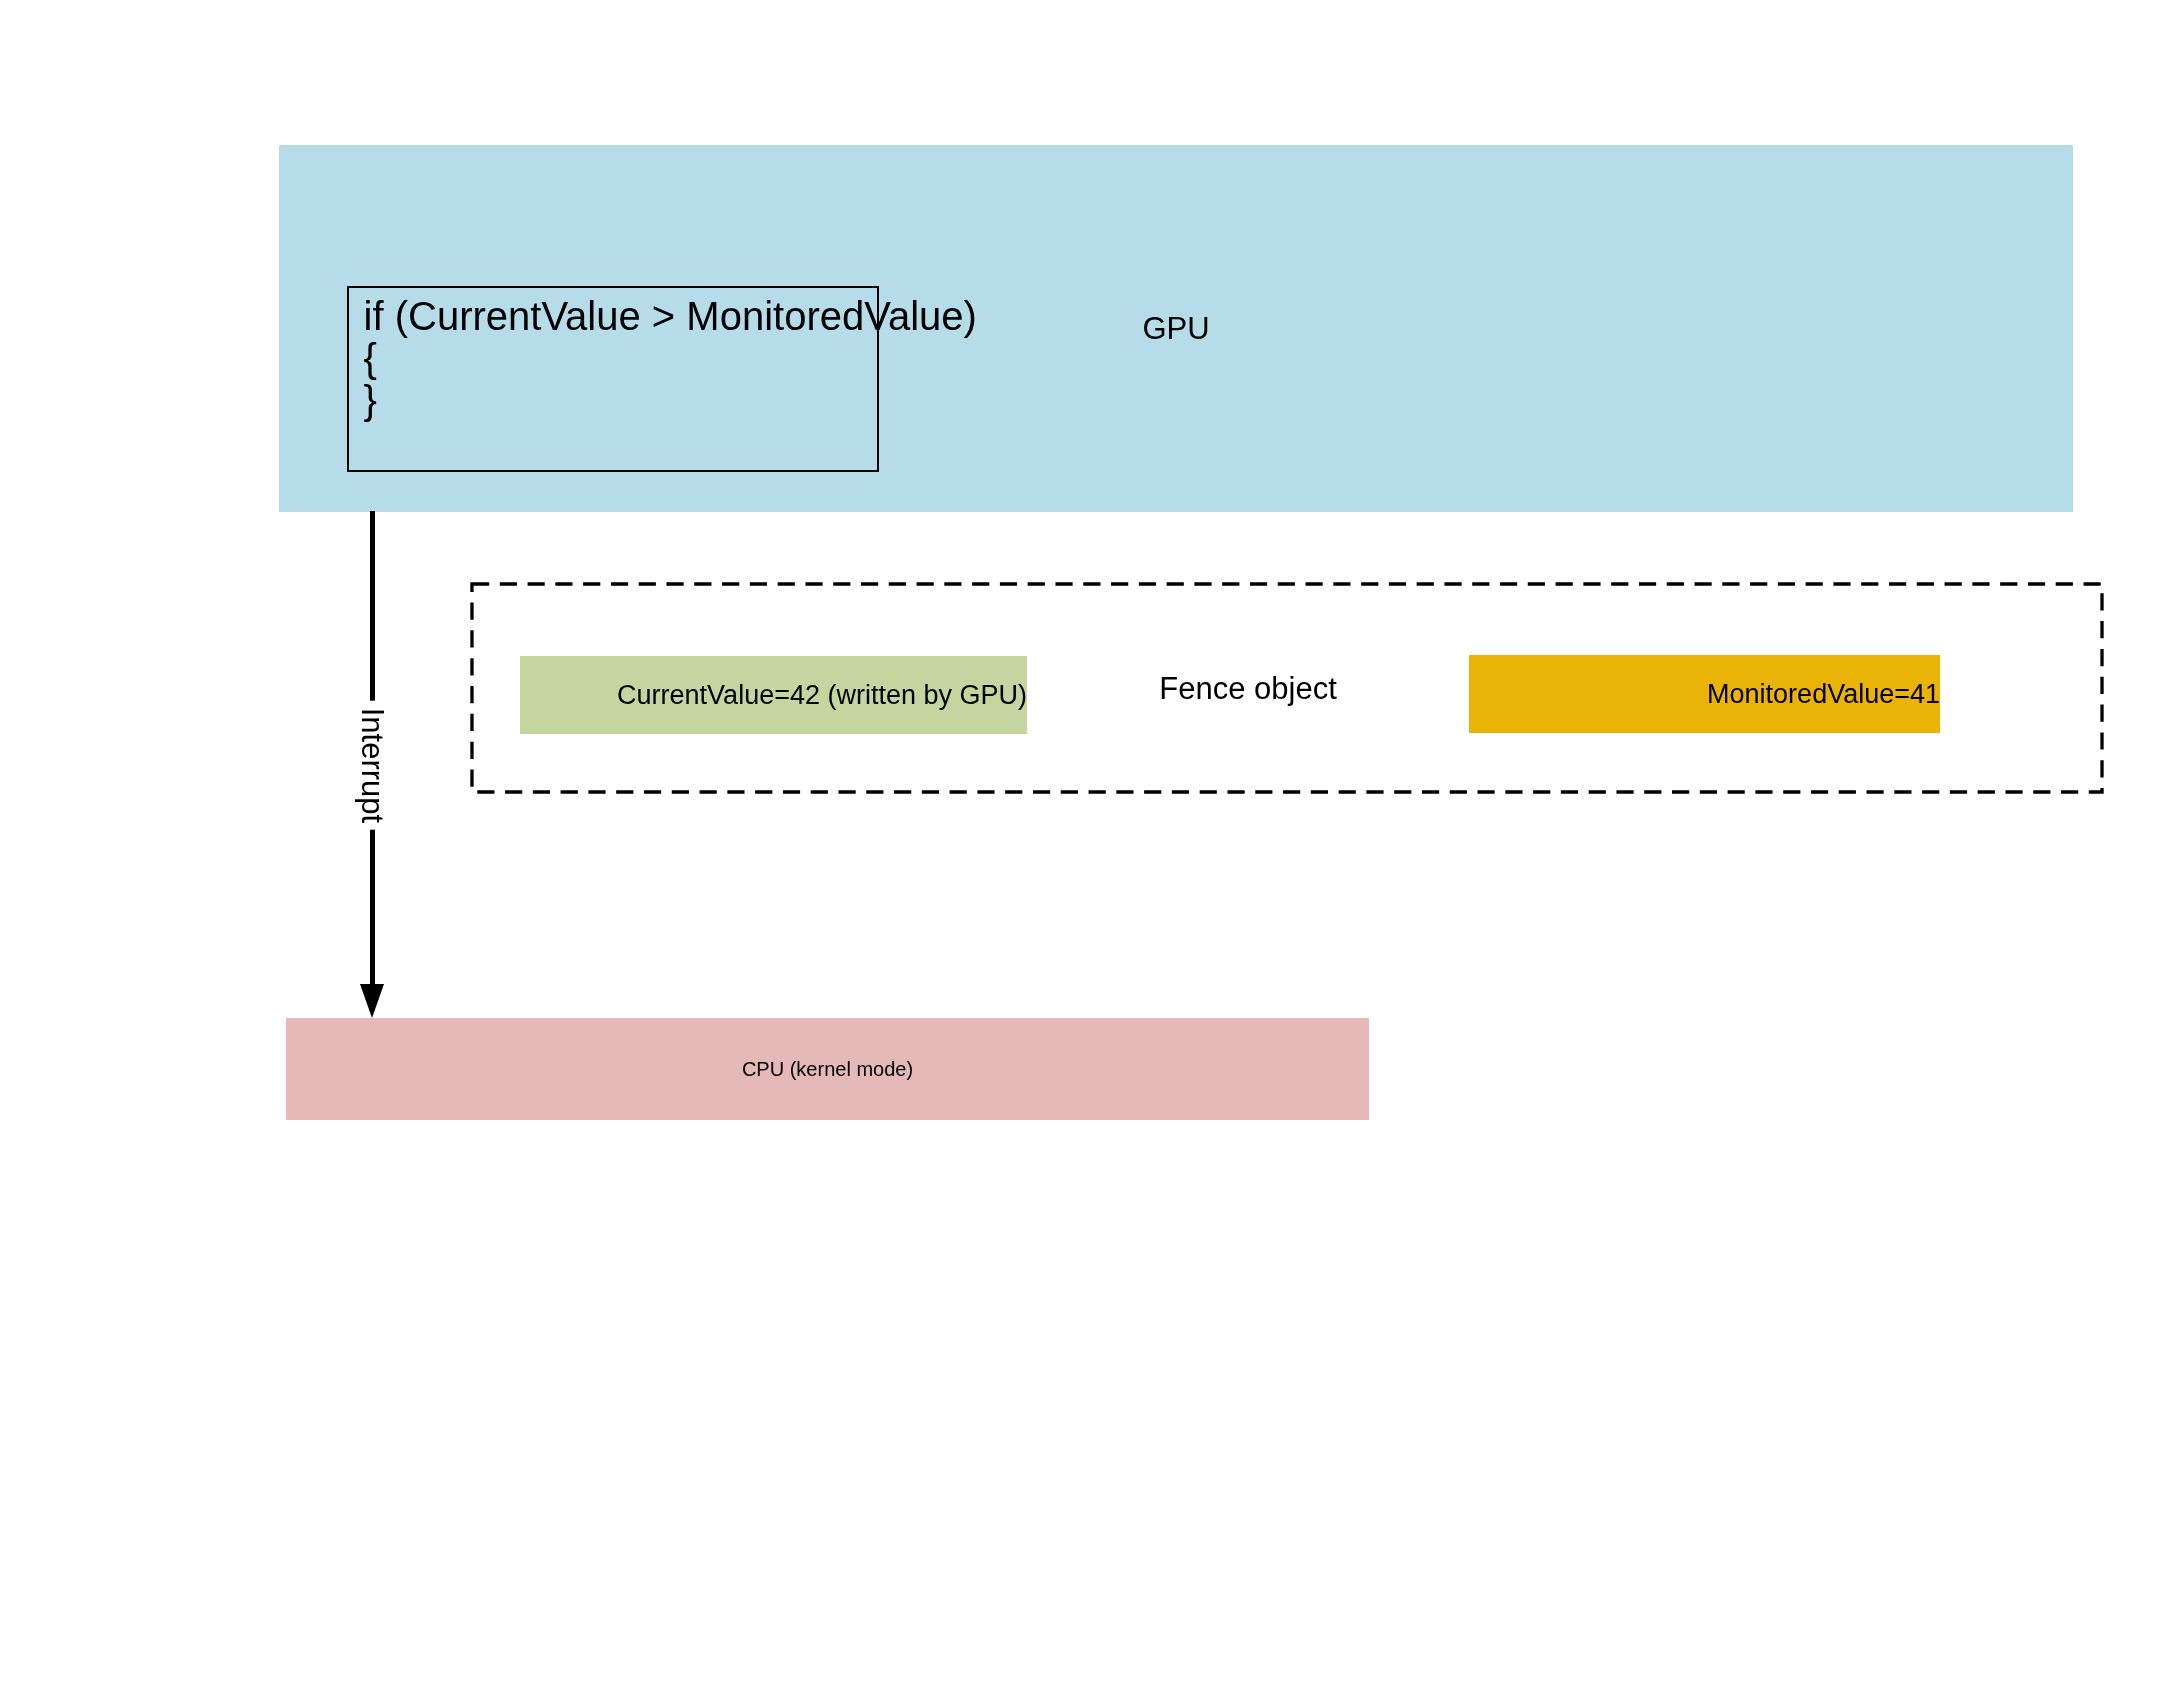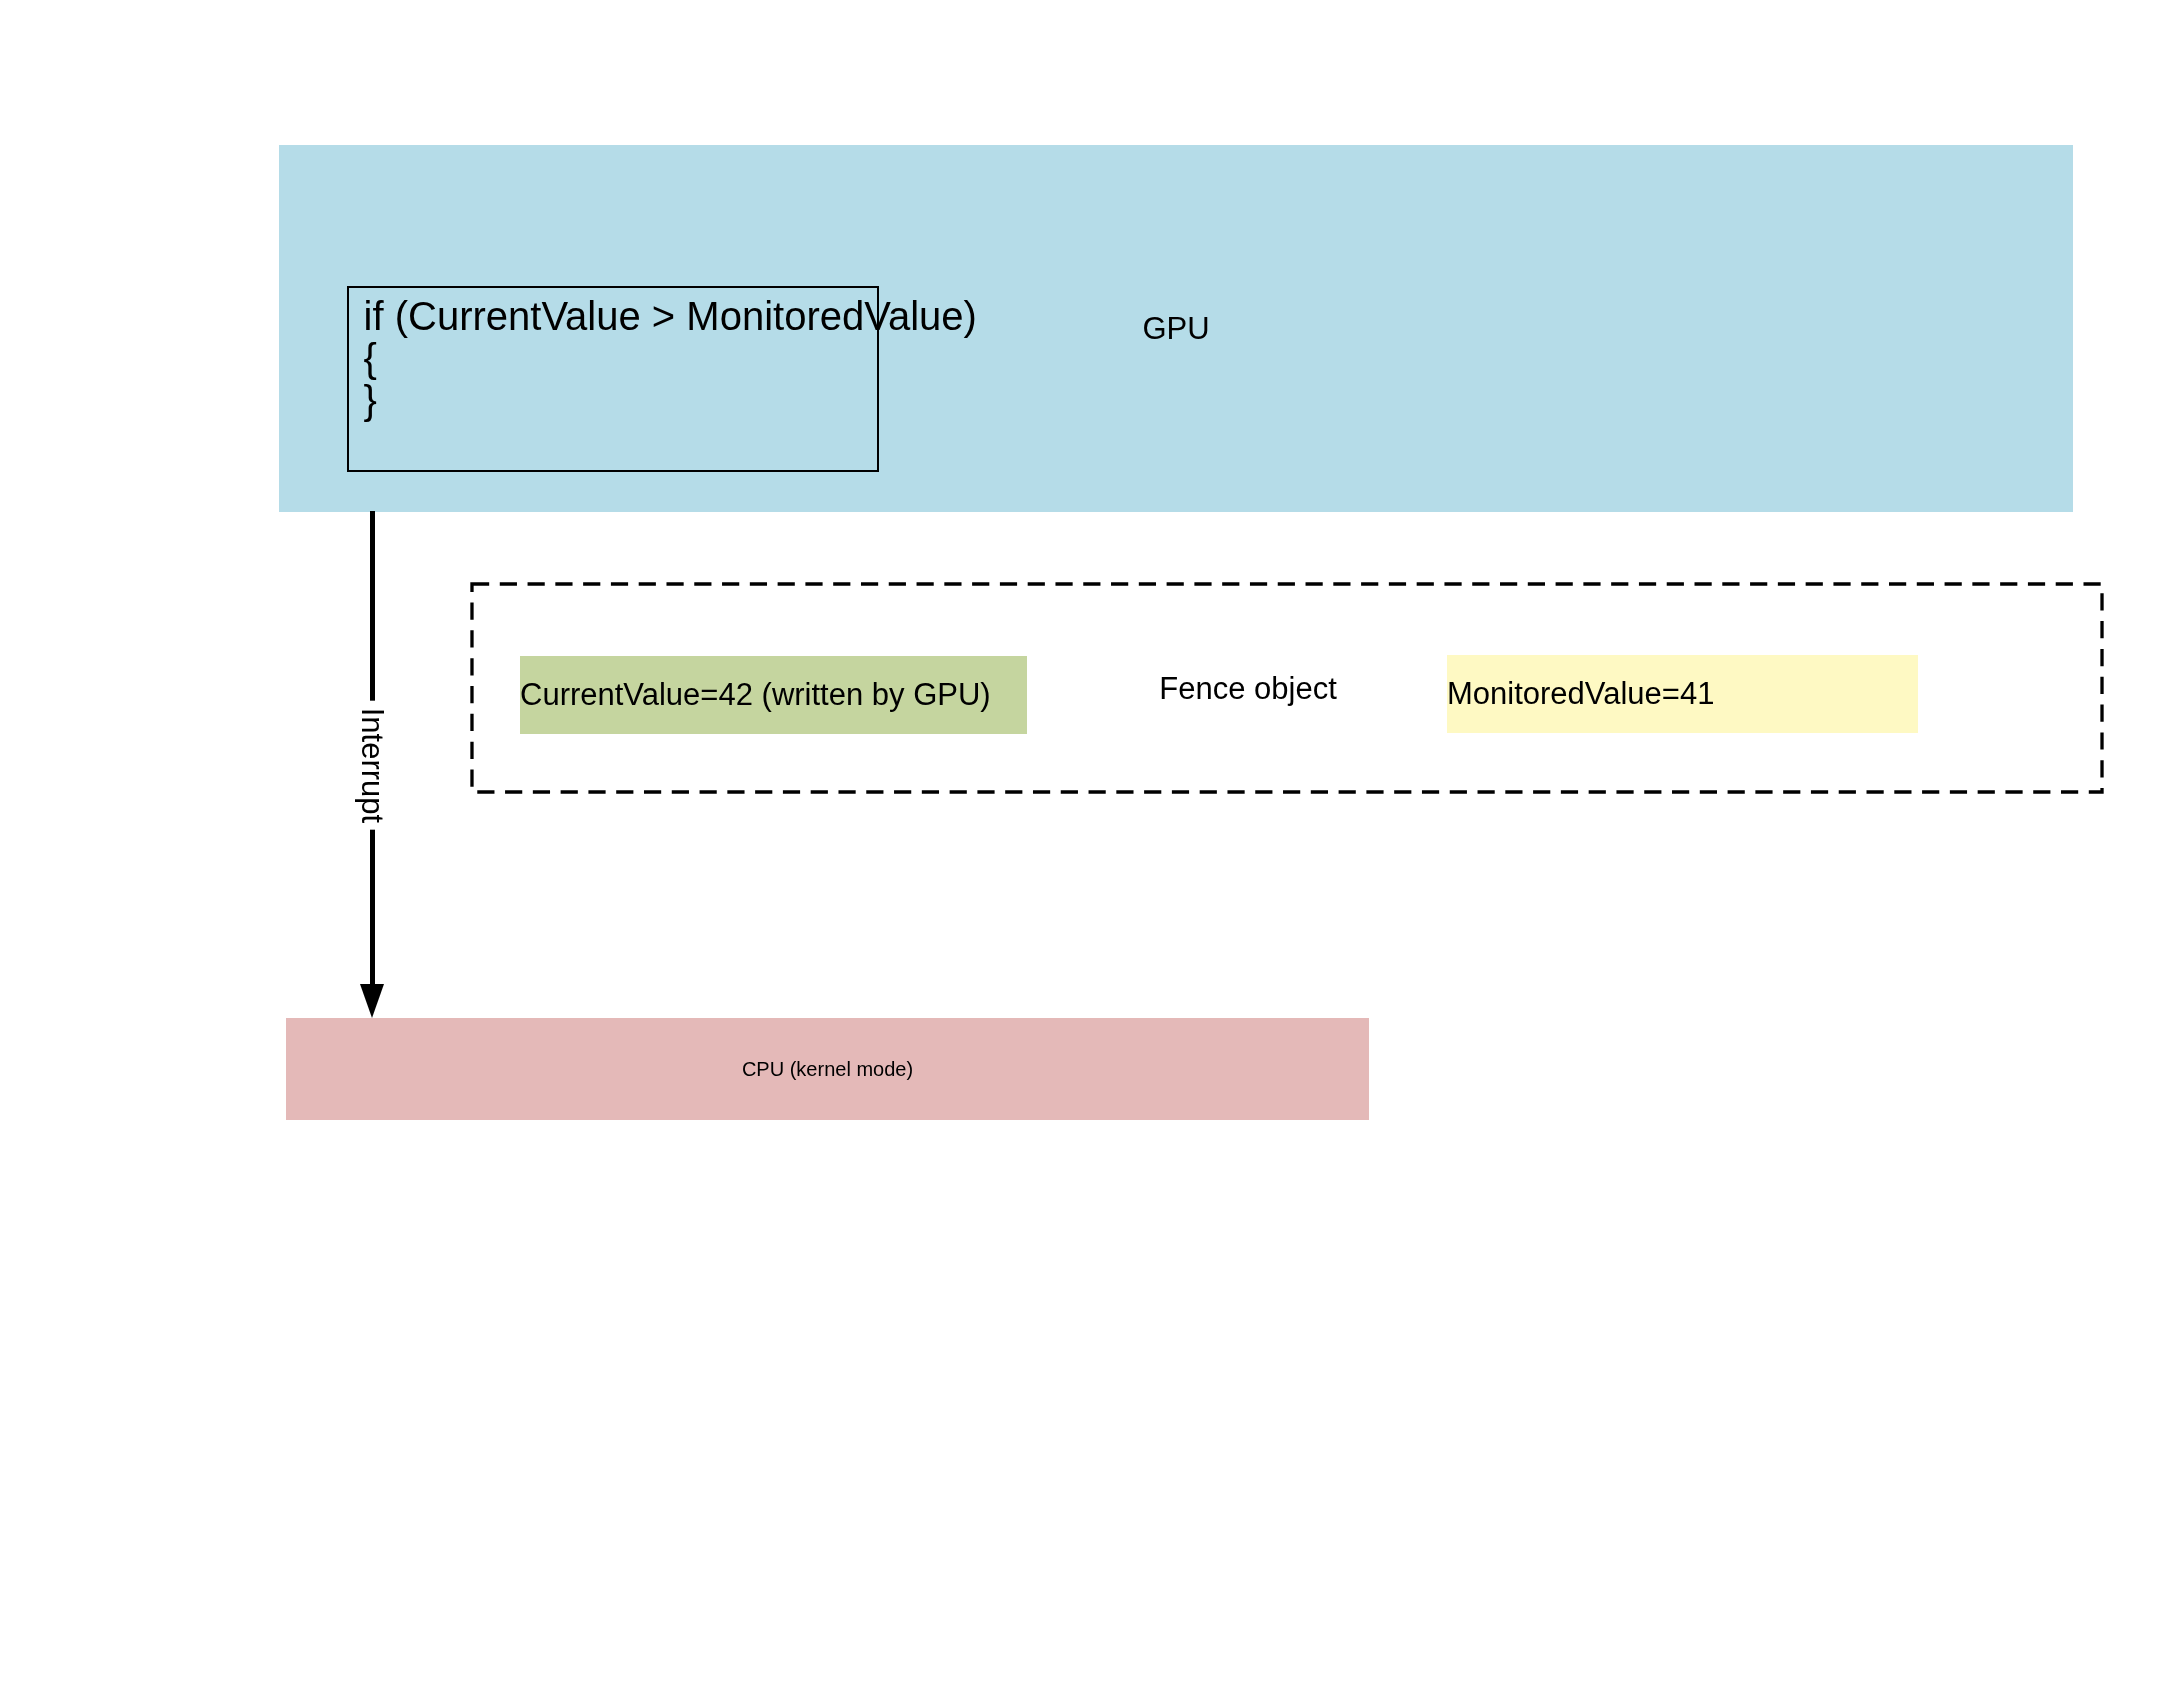--- a/index.html
+++ b/index.html
@@ -77,22 +77,22 @@
   }
   .fence-border {
     position: absolute;
     left: 0; top: 0;
     width: 100%; height: 100%;
   }
   .value-box {
     position: absolute;
     display: flex;
     align-items: center;
-    justify-content: flex-start;
-    font-size: 31px;
+    justify-content: flex-end;
+    font-size: 27px;
     white-space: nowrap;
   }
   .current-value-box {
     left: 50px; top: 74px;
     width: 507px; height: 78px;
     background: #c5d59f;
   }
   .monitored-value-box {
     left: 977px; top: 73px;
     width: 471px; height: 78px;
@@ -140,21 +140,21 @@
   <div class="abs interrupt-label">Interrupt</div>
 
   <div class="abs fence-box">
     <svg class="fence-border" viewBox="0 0 2470 320" preserveAspectRatio="none" aria-hidden="true">
       <rect x="3" y="3" width="2464" height="314" fill="none" stroke="#000000" stroke-width="5" stroke-dasharray="26 16"></rect>
     </svg>
     <div class="value-box current-value-box" style="background-color: rgb(197, 213, 159);">
       <span>CurrentValue=42 (written by GPU)</span>
     </div>
     <div class="fence-label">Fence object</div>
-    <div class="value-box monitored-value-box" style="background-color: #fef9c3;">
+    <div class="value-box monitored-value-box" style="background-color: #eab308; margin-left: 22px;">
       <span>MonitoredValue=41</span>
     </div>
   </div>
 
   <div class="abs cpu-box" style="background-color: rgb(228, 185, 184);">
     <div class="cpu-label">CPU (kernel mode)</div>
   </div>
 
 </div>
 

